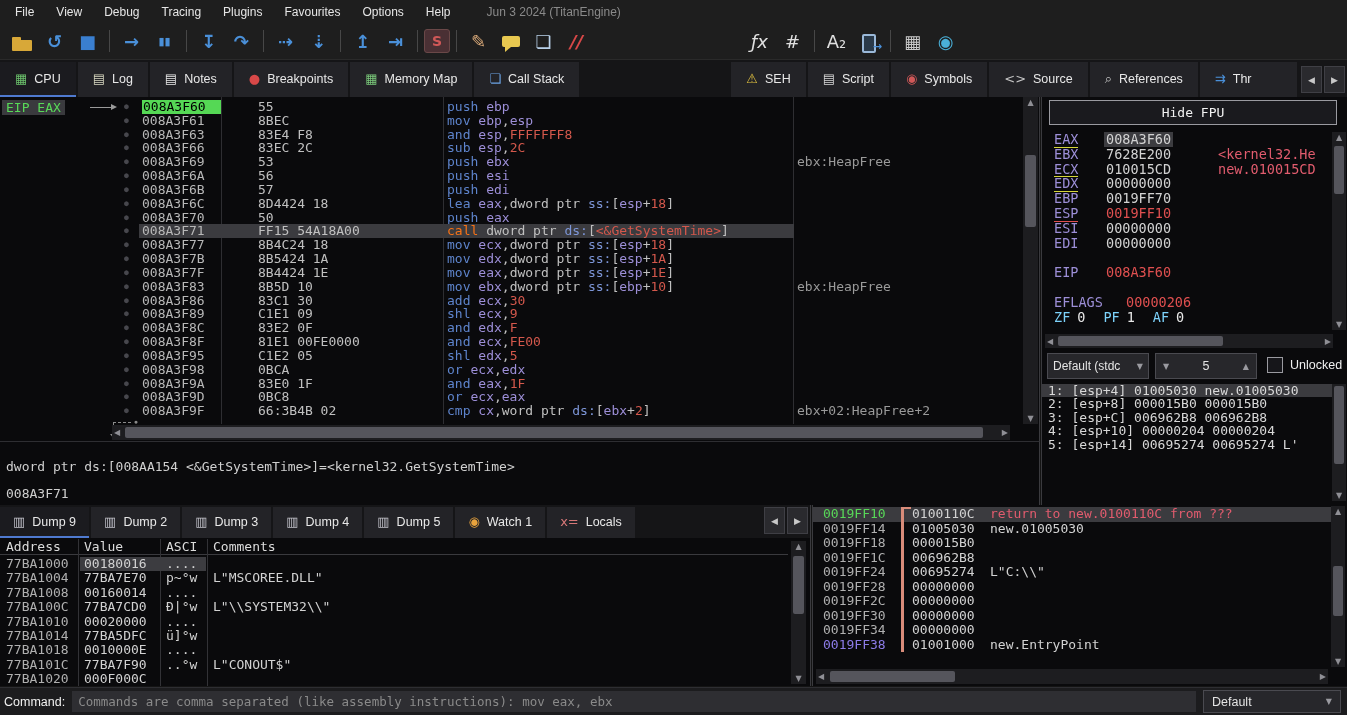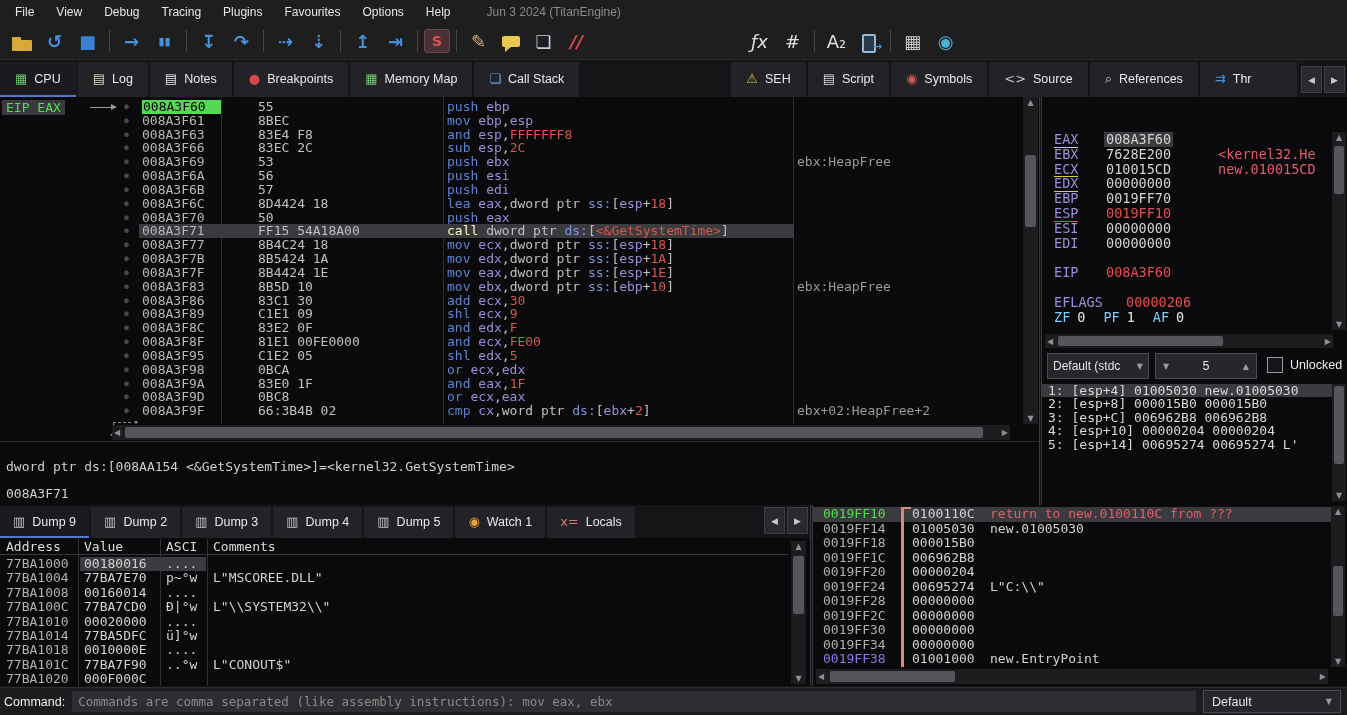--- a/index.html
+++ b/index.html
@@ -62,21 +62,21 @@
   #drows{position:absolute;left:0;top:3px;width:1020px;z-index:2}
   .drow{position:relative;height:13.83px;line-height:13.83px;font-size:13px;
         font-family:"DejaVu Sans Mono",monospace;white-space:nowrap}
   .dsel{position:absolute;left:139px;width:655px;top:0;height:100%;background:#3b3b3f}
   .c-dot{position:absolute;left:124px;color:#47474d;font-size:8px}
   .c-addr{position:absolute;left:142px;color:#b8b8b8}
   .c-addr.eip{background:#55d855;color:#000;width:79px;padding-left:1px}
   .c-bytes{position:absolute;left:258px;color:#c0c0c0}
   .c-instr{position:absolute;left:447px}
   .c-comm{position:absolute;left:797px;color:#9a9a9a;max-width:222px;overflow:hidden}
-  .tk-mn{color:#5e84cc}.tk-br{color:#fef9c3}.tk-reg{color:#9d8fd8}
+  .tk-mn{color:#5e84cc}.tk-br{color:#f97316}.tk-reg{color:#9d8fd8}
   .tk-num{color:#d4584c}.tk-pln{color:#c0c0c0}.tk-seg{color:#7d96d8}.tk-sym{color:#d4584c}
   .colsep{position:absolute;top:0;height:327px;width:1px;background:#2e2e32;z-index:1}
   .jd-h{position:absolute;left:113px;top:325px;width:18px;border-top:1px dashed #8a8a8a}
   .jd-h::after{content:"●";position:absolute;right:-7px;top:-5px;color:#8a8a8a;font-size:7px}
   .jd-v{position:absolute;left:113px;top:325px;height:12px;border-left:1px dashed #8a8a8a}
   .jd-a{position:absolute;left:110px;top:337px;width:0;height:0;border-top:5px solid #8a8a8a;
         border-left:4px solid transparent;border-right:4px solid transparent}
 
   
   .vsb,.hsb{position:absolute;background:#1d1d20}
@@ -469,20 +469,21 @@
       <span class="sba a-rt">▶</span>
     </div>
   </div>
 
   <div class="infobox">
     <div class="iline1">dword ptr ds:[008AA154 &lt;&amp;GetSystemTime&gt;]=&lt;kernel32.GetSystemTime&gt;</div>
     <div class="iline2">008A3F71</div>
   </div>
 
   <div class="regpanel" style="border-left:1px solid #3a3a3e">
+    <div class="hidefpu">Hide FPU</div>
     <div id="regrows">
         <div class="regrow">
           <span class="rname u-yellow">EAX</span>
           <span class="rval selbg">008A3F60</span>
         </div>
         <div class="regrow">
           <span class="rname">EBX</span>
           <span class="rval">7628E200</span>
           <span class="rcomm">&lt;kernel32.He</span>
         </div>
@@ -679,25 +680,20 @@
           <span class="s-a">0019FF18</span>
           <span class="sbr"></span>
           <span class="s-v">000015B0</span>
         </div>
         <div class="srow">
           <span class="s-a">0019FF1C</span>
           <span class="sbr"></span>
           <span class="s-v">006962B8</span>
         </div>
         <div class="srow">
-          <span class="s-a">0019FF20</span>
-          <span class="sbr"></span>
-          <span class="s-v">00000204</span>
-        </div>
-        <div class="srow">
           <span class="s-a">0019FF24</span>
           <span class="sbr"></span>
           <span class="s-v">00695274</span>
           <span class="s-c">L"C:\\"</span>
         </div>
         <div class="srow">
           <span class="s-a">0019FF28</span>
           <span class="sbr"></span>
           <span class="s-v">00000000</span>
         </div>

